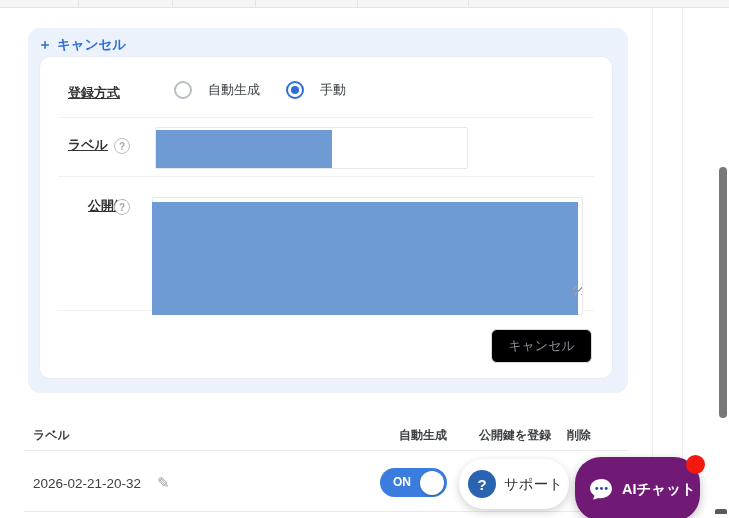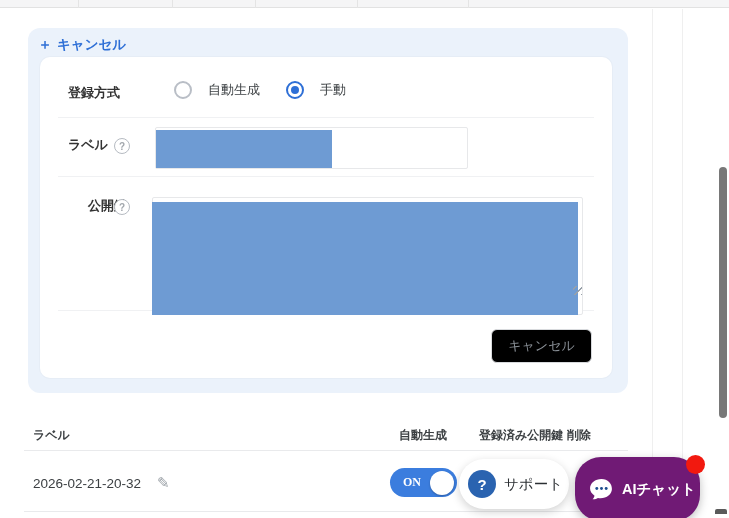--- a/index.html
+++ b/index.html
@@ -14,21 +14,21 @@
   
   .bg-line { position:absolute; top:9px; width:1px; height:509px; background:#efefef; }
 
   
   .panel { position:absolute; left:28px; top:28px; width:600px; height:365px; background:#ebf2fb; border-radius:12px; }
   .panel-header { position:absolute; left:6px; top:4px; display:flex; align-items:center; gap:5px; color:#2e6fd6; font-size:13.5px; font-weight:bold; cursor:pointer; padding:4px; }
   .plus-glyph { font-size:14px; font-weight:bold; }
 
   .card { position:absolute; left:12px; top:29px; width:572px; height:321px; background:#ffffff; border-radius:10px; box-shadow:0 0 0 1px rgba(0,0,0,0.02); }
 
-  .form-label { position:absolute; font-size:13px; font-weight:bold; color:#333; }
+  .form-label { position:absolute; font-size:13px; font-weight:bold; color:#333;text-decoration:underline; }
   .lbl-method { left:28px; top:27px; }
   .lbl-label  { left:28px; top:79px; }
   .lbl-pubkey { left:36px; top:140px;margin-left:12px; }
 
   .radio-group { position:absolute; left:134px; top:24px; display:flex; align-items:center; gap:26px; }
   .radio-item { display:flex; align-items:center; gap:16px; font-size:13px; color:#3c4043; cursor:pointer; }
   .radio-circle { width:18px; height:18px; border-radius:50%; border:2px solid #b9bec6; background:#fff; position:relative; }
   .radio-circle.selected { border-color:#2e6fd6; }
   .radio-circle.selected::after { content:""; position:absolute; left:3px; top:3px; width:8px; height:8px; border-radius:50%; background:#2e6fd6; }
 
@@ -53,21 +53,21 @@
   .btn-submit { width:88px; background:#2e6fd6; border:1px solid #2e6fd6; color:#fff; }
 
   
   .tbl-header-cell { position:absolute; top:427px; font-size:12px; font-weight:bold; color:#3c4043; }
   .th-label { left:33px; } .th-status { left:399px; } .th-key { left:479px; } .th-delete { left:567px; }
   .tbl-divider { position:absolute; left:24px; width:604px; height:1px; background:#e9eaec; }
   .tdiv1 { top:450px; } .tdiv2 { top:511px; }
   .row-label { position:absolute; left:33px; top:474px; font-size:13.5px; color:#3c4043; display:flex; align-items:center; gap:16px; }
   .edit-glyph { color:#9aa0a6; font-size:15px; cursor:pointer; }
 
-  .toggle { position:absolute; left:390px; top:468px; width:67px; height:29px; background:#3b7dde; border-radius:15px; cursor:pointer;font-family:Liberation Serif, serif; }
+  .toggle { position:absolute; left:380px; top:468px; width:67px; height:29px; background:#3b7dde; border-radius:15px; cursor:pointer; }
   .toggle-text { position:absolute; left:13px; top:7px; color:#fff; font-size:12px; font-weight:bold; }
   .toggle-knob { position:absolute; right:3px; top:2.5px; width:24px; height:24px; border-radius:50%; background:#fff; box-shadow:0 1px 2px rgba(0,0,0,0.25); }
 
   
   .support-btn { position:absolute; left:459px; top:459px; width:110px; height:50px; background:#fff; border-radius:25px;
     box-shadow:0 3px 10px rgba(0,0,0,0.18); display:flex; align-items:center; gap:8px; padding-left:9px; cursor:pointer; z-index:5; }
   .support-q { width:28px; height:28px; border-radius:50%; background:#2a63b0; color:#fff; font-size:15px; font-weight:bold; display:flex; align-items:center; justify-content:center; }
   .support-text { font-size:14.5px; font-weight:normal; color:#2b2f33; }
 
   .aichat-btn { position:absolute; left:575px; top:457px; width:125px; height:64px; background:#701a75; border-radius:26px;
@@ -130,21 +130,21 @@
       <span class="resize-handle"></span>
 
       <div class="btn-row">
         <div class="btn btn-cancel">キャンセル</div>
       </div>
     </div>
   </section>
 
   <span class="tbl-header-cell th-label">ラベル</span>
   <span class="tbl-header-cell th-status">自動生成</span>
-  <span class="tbl-header-cell th-key">登録済み公開鍵</span>
+  <span class="tbl-header-cell th-key">公開鍵を登録</span>
   <span class="tbl-header-cell th-delete">削除</span>
   <div class="tbl-divider tdiv1"></div>
   <div class="tbl-divider tdiv2"></div>
 
   <div class="row-label">
     <span>2026-02-21-20-32</span>
     <span class="edit-glyph">✎</span>
   </div>
 
   <div class="toggle">

